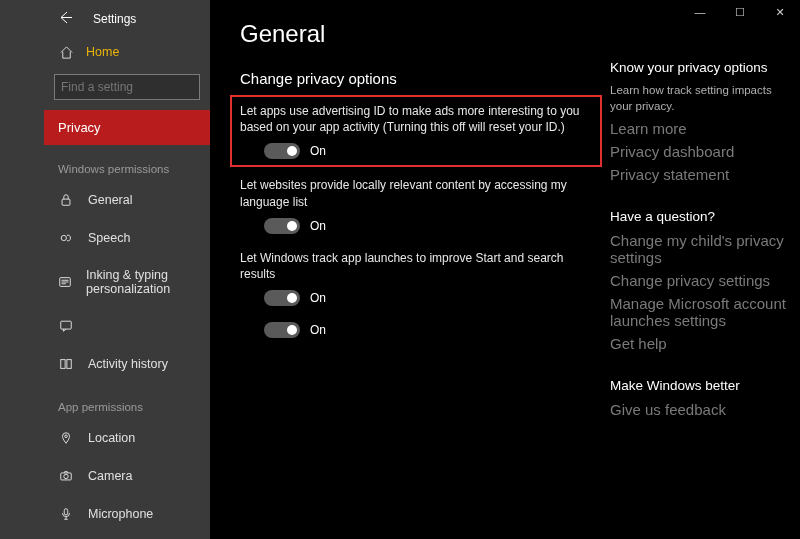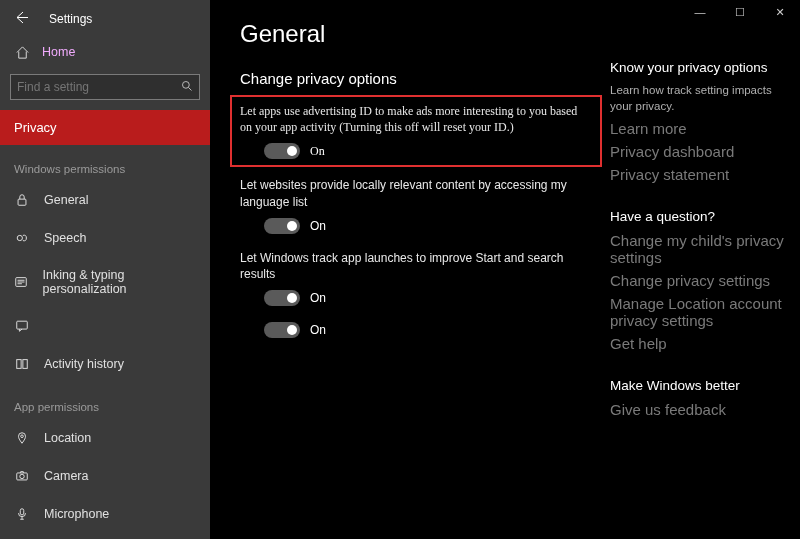--- a/index.html
+++ b/index.html
@@ -12,41 +12,42 @@
     overflow: hidden;
     font-size: 12.5px;
   }
   
   .sidebar {
     width: 210px;
     background: #3a3a3a;
     display: flex;
     flex-direction: column;
     padding-top: 4px;
+    padding-left: 44px;
   }
   .sidebar-top {
     display: flex;
     align-items: center;
     padding: 4px 10px 2px 10px;
     gap: 16px;
   }
   .back-btn {
     font-size: 15px;
     color: #fff;
     cursor: pointer;
     padding: 2px 4px;
   }
   .settings-label { font-size: 12px; }
   .home-row {
     display: flex;
     align-items: center;
     gap: 12px;
     padding: 12px 14px;
     cursor: pointer;
-    color: #f0abfc;
+    color: #eab308;
   }
   .search-wrap { padding: 2px 10px 10px 10px; }
   .search-box {
     position: relative;
     display: flex;
     align-items: center;
     border: 1px solid #7a7a7a;
     background: #2f2f2f;
     height: 26px;
     padding: 0 6px;
@@ -121,21 +122,20 @@
     line-height: 1.35;
     margin-bottom: 8px;
   }
   .setting.highlight {
     border: 2px solid #e03030;
     padding: 6px 8px;
     margin-left: -10px;
     margin-right: -22px;
     margin-top: -6px;
     margin-bottom: 10px;
-    font-family: Liberation Serif, serif;
   }
   .toggle-row {
     display: flex;
     align-items: center;
     gap: 10px;
     padding-left: 24px;
   }
   .toggle {
     width: 36px;
     height: 16px;
@@ -358,21 +358,21 @@
       <div class="side-heading">Know your privacy options</div>
       <div class="side-text">Learn how track setting impacts your privacy.</div>
       <span class="side-link">Learn more</span>
       <span class="side-link">Privacy dashboard</span>
       <span class="side-link">Privacy statement</span>
     </div>
     <div class="side-section">
       <div class="side-heading">Have a question?</div>
       <span class="side-link">Change my child's privacy settings</span>
       <span class="side-link">Change privacy settings</span>
-      <span class="side-link">Manage Location account privacy settings</span>
+      <span class="side-link">Manage Microsoft account launches settings</span>
       <span class="side-link">Get help</span>
     </div>
     <div class="side-section">
       <div class="side-heading">Make Windows better</div>
       <span class="side-link">Give us feedback</span>
     </div>
   </div>
 </div>
 
 </body></html>

